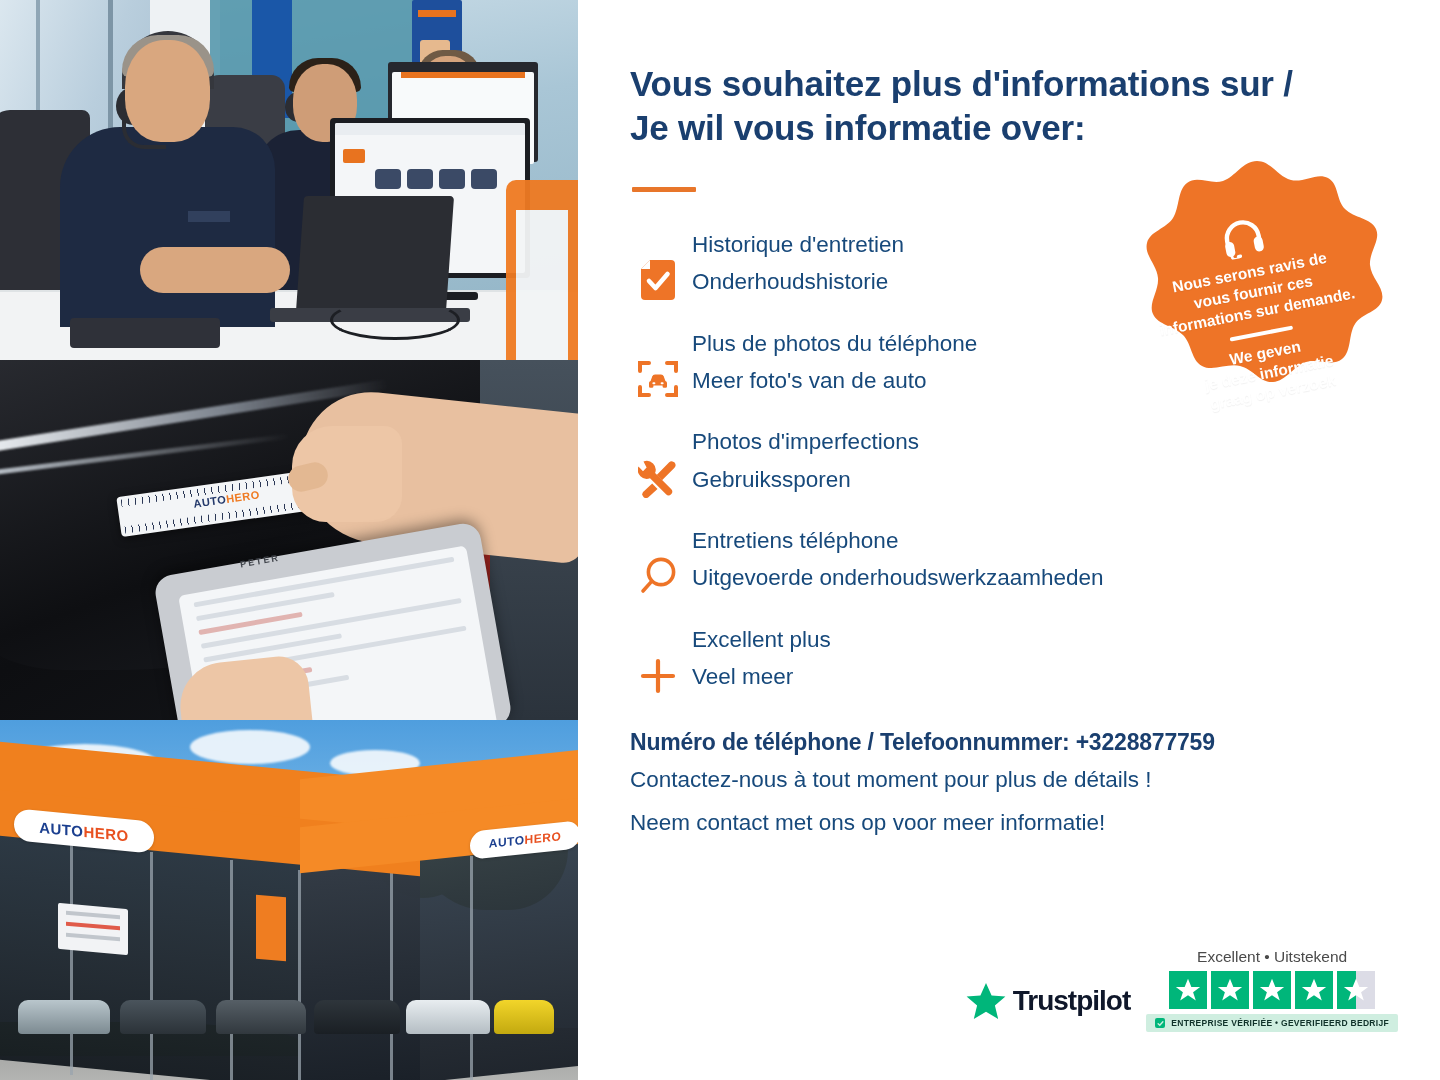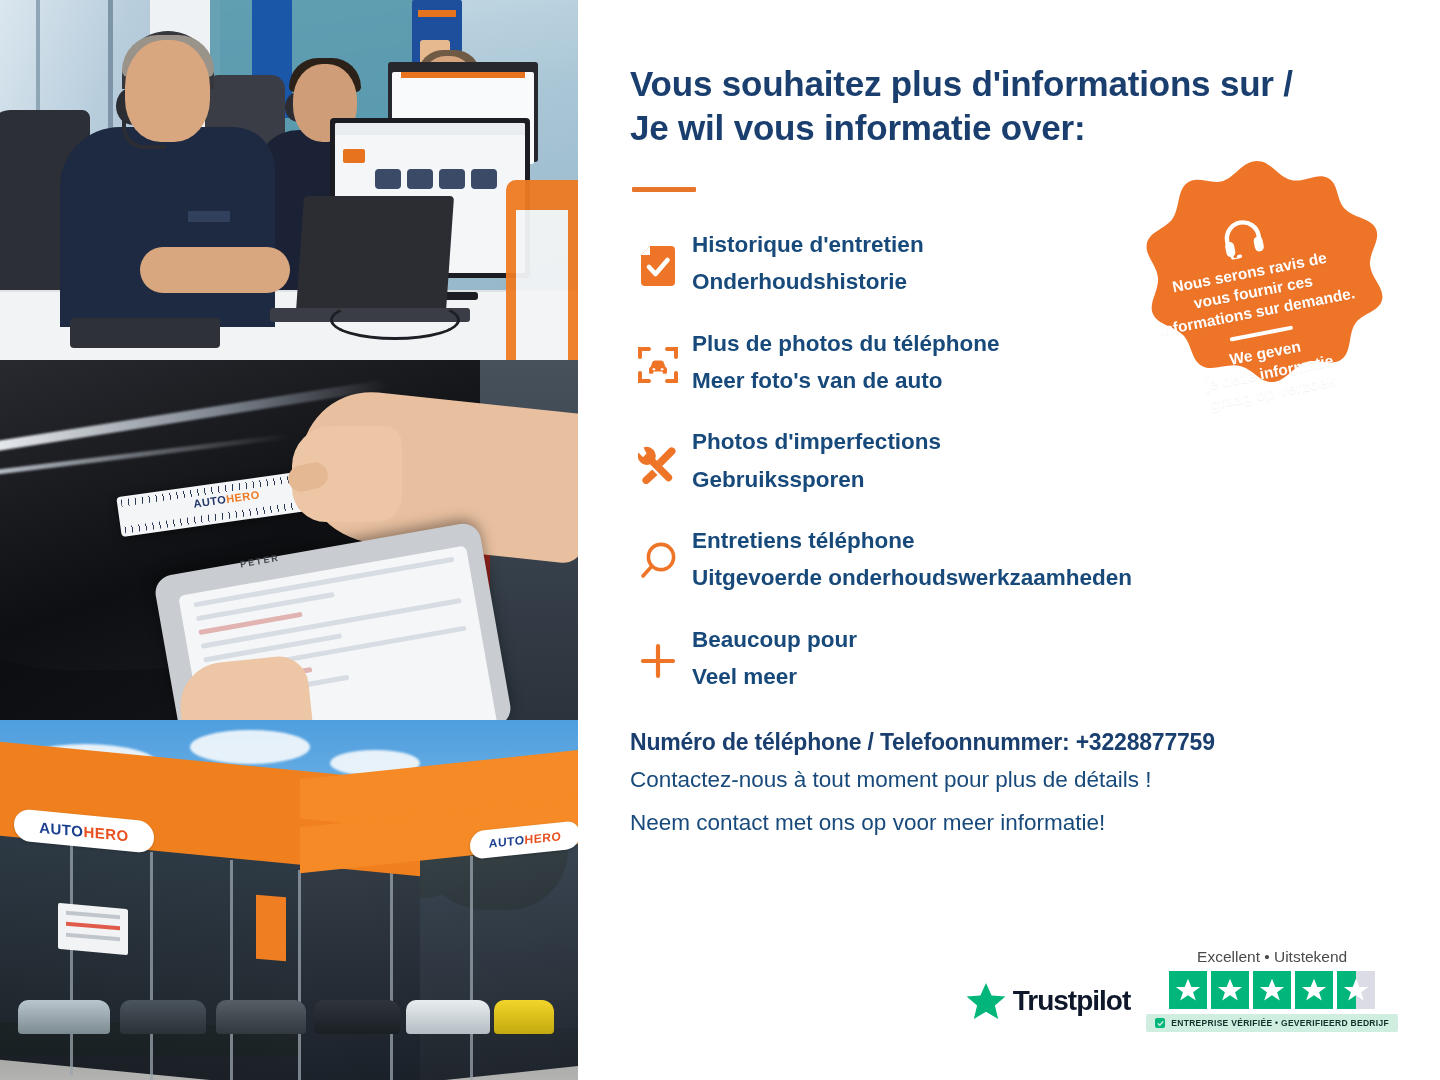--- a/index.html
+++ b/index.html
@@ -119,21 +119,21 @@
   .p3 .grass{position:absolute;left:0;bottom:24px;width:300px;height:34px;background:#7f9b52;border-radius:0 60% 0 0;}
 
   
   .content { flex: 1; position: relative; padding: 62px 48px 15px 52px; }
 
   .headline { font-size: 35px; line-height: 1.27; font-weight: 700; color: #1a3f6f;
       letter-spacing: -.2px; max-width: 770px; }
   .rule { width: 64px; height: 5px; background: #e8762a; margin: 36px 0 0 2px; border-radius: 1px; }
 
   .features { margin-top: 34px; }
-  .feature { display: flex; align-items: center; margin-bottom: 24px; font-weight: bold; }
+  .feature { display: flex; align-items: flex-end; margin-bottom: 24px; }
   .fic { width: 56px; flex: 0 0 56px; display: flex; align-items: center; justify-content: center;
       padding-top: 6px; }
   .ftxt { font-size: 22.5px; line-height: 1.66; color: #17497b; padding-left: 6px; }
   .ftxt .l2 { display: block; }
 
   .contact { margin-top: 34px; }
   .contact .phone { font-size: 23px; font-weight: 700; color: #1a3f6f; letter-spacing: -.2px; }
   .contact .line { font-size: 22.5px; line-height: 1.62; color: #17497b; margin-top: 6px; }
 
   
@@ -385,21 +385,21 @@
       <div class="feature">
         <div class="fic">
           <svg width="38" height="38" viewBox="0 0 38 38">
             <g stroke="#EE7427" stroke-width="4.2" stroke-linecap="round">
               <path d="M19 4 V34"></path>
                 <path d="M4 19 H34"></path>
             </g>
           </svg>
         </div>
         <div class="ftxt">
-          <span>Beaucoup pour</span>
+          <span>Excellent plus</span>
           <span class="l2">Veel meer</span>
         </div>
       </div>
     </div>
 
     <div class="contact">
       <div class="phone">Numéro de téléphone / Telefoonnummer: +3228877759</div>
       <div class="line">Contactez-nous à tout moment pour plus de détails !</div>
       <div class="line">Neem contact met ons op voor meer informatie!</div>
     </div>

